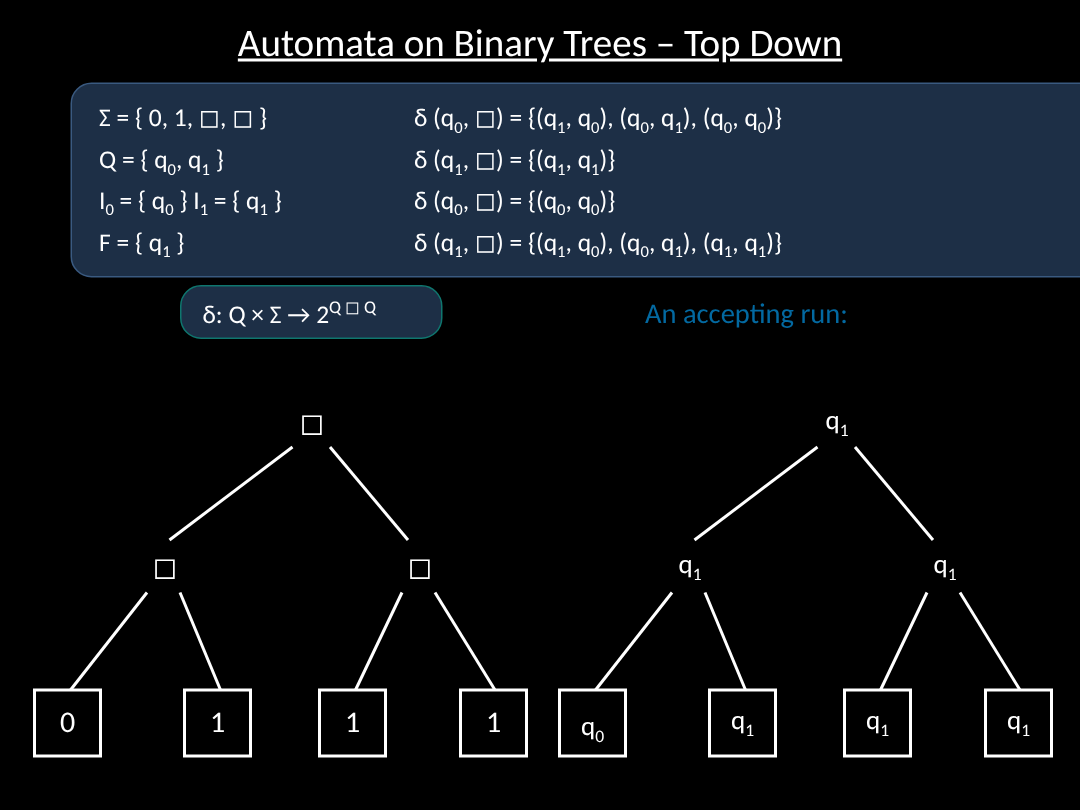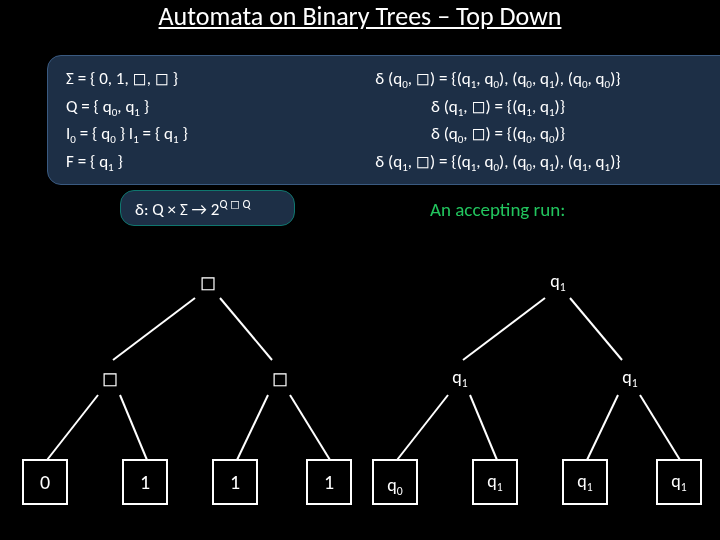--- a/index.html
+++ b/index.html
@@ -11,59 +11,59 @@
     font-family: Calibri, Arial, sans-serif;
     color: #fff;
     overflow: hidden;
     position: relative;
   }
   .title {
     text-align: center;
     font-size: 26px;
     text-decoration: underline;
     color: #fff;
-    padding-top: 0;
+    padding-top: 12px;
     padding-bottom: 8px;
   }
   .defbox {
     position: absolute;
     left: 47px;
     top: 55px;
     width: 692px;
     height: 130px;
     background: #1d2f46;
     border: 1px solid #3a5a80;
     border-radius: 14px;
     padding: 10px 18px;
     box-sizing: border-box;
   }
   .defrow { display: flex; font-size: 17px; line-height: 1.55; }
   .defrow .lcol { width: 210px; flex: 0 0 210px; }
-  .defrow .rcol { flex: 1; text-align: center; }
+  .defrow .rcol { flex: 1; }
   .sub { font-size: 0.65em; vertical-align: sub; }
   .sq { font-family: Arial, sans-serif; }
   .deltabox {
     position: absolute;
     left: 120px;
     top: 190px;
     width: 175px;
     height: 36px;
     background: #1d2f46;
     border: 1px solid #0f766e;
     border-radius: 14px;
     font-size: 17px;
     padding: 6px 14px;
     box-sizing: border-box;
   }
   .acclabel {
     position: absolute;
     left: 430px;
     top: 198px;
     font-size: 19px;
-    color: #22c55e;
+    color: #0369a1;
   }
   svg.tree { position: absolute; }
   .node-label {
     position: absolute;
     color: #fff;
     font-size: 20px;
     text-align: center;
     transform: translate(-50%, -50%);
   }
   .state-label {

